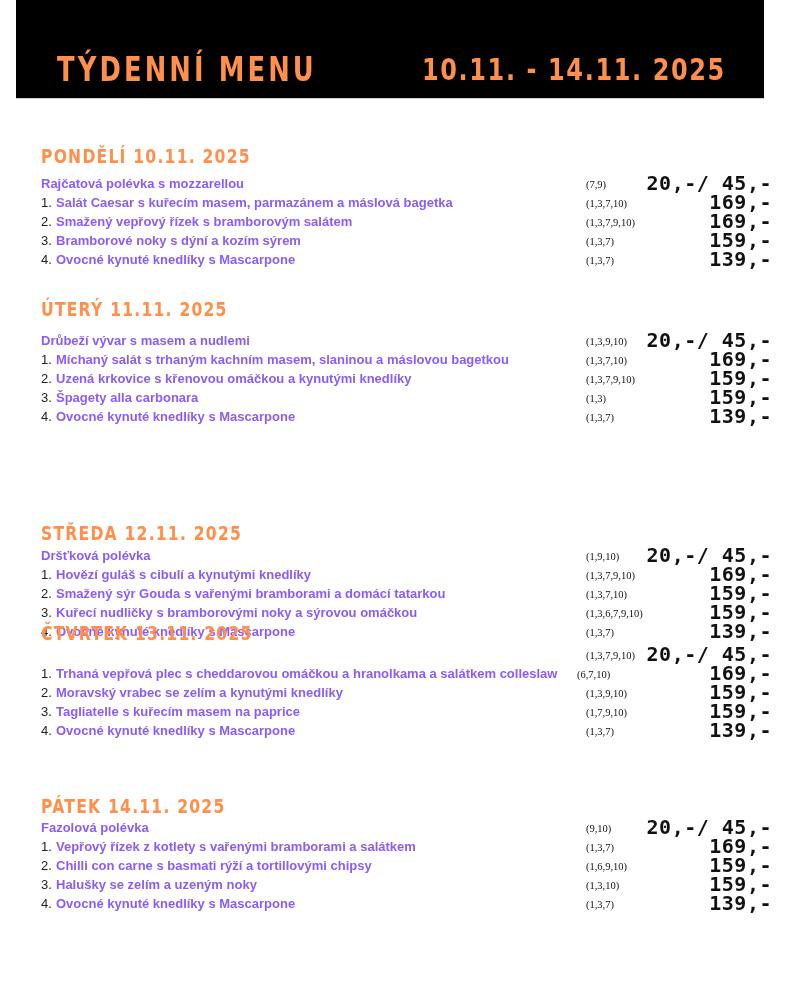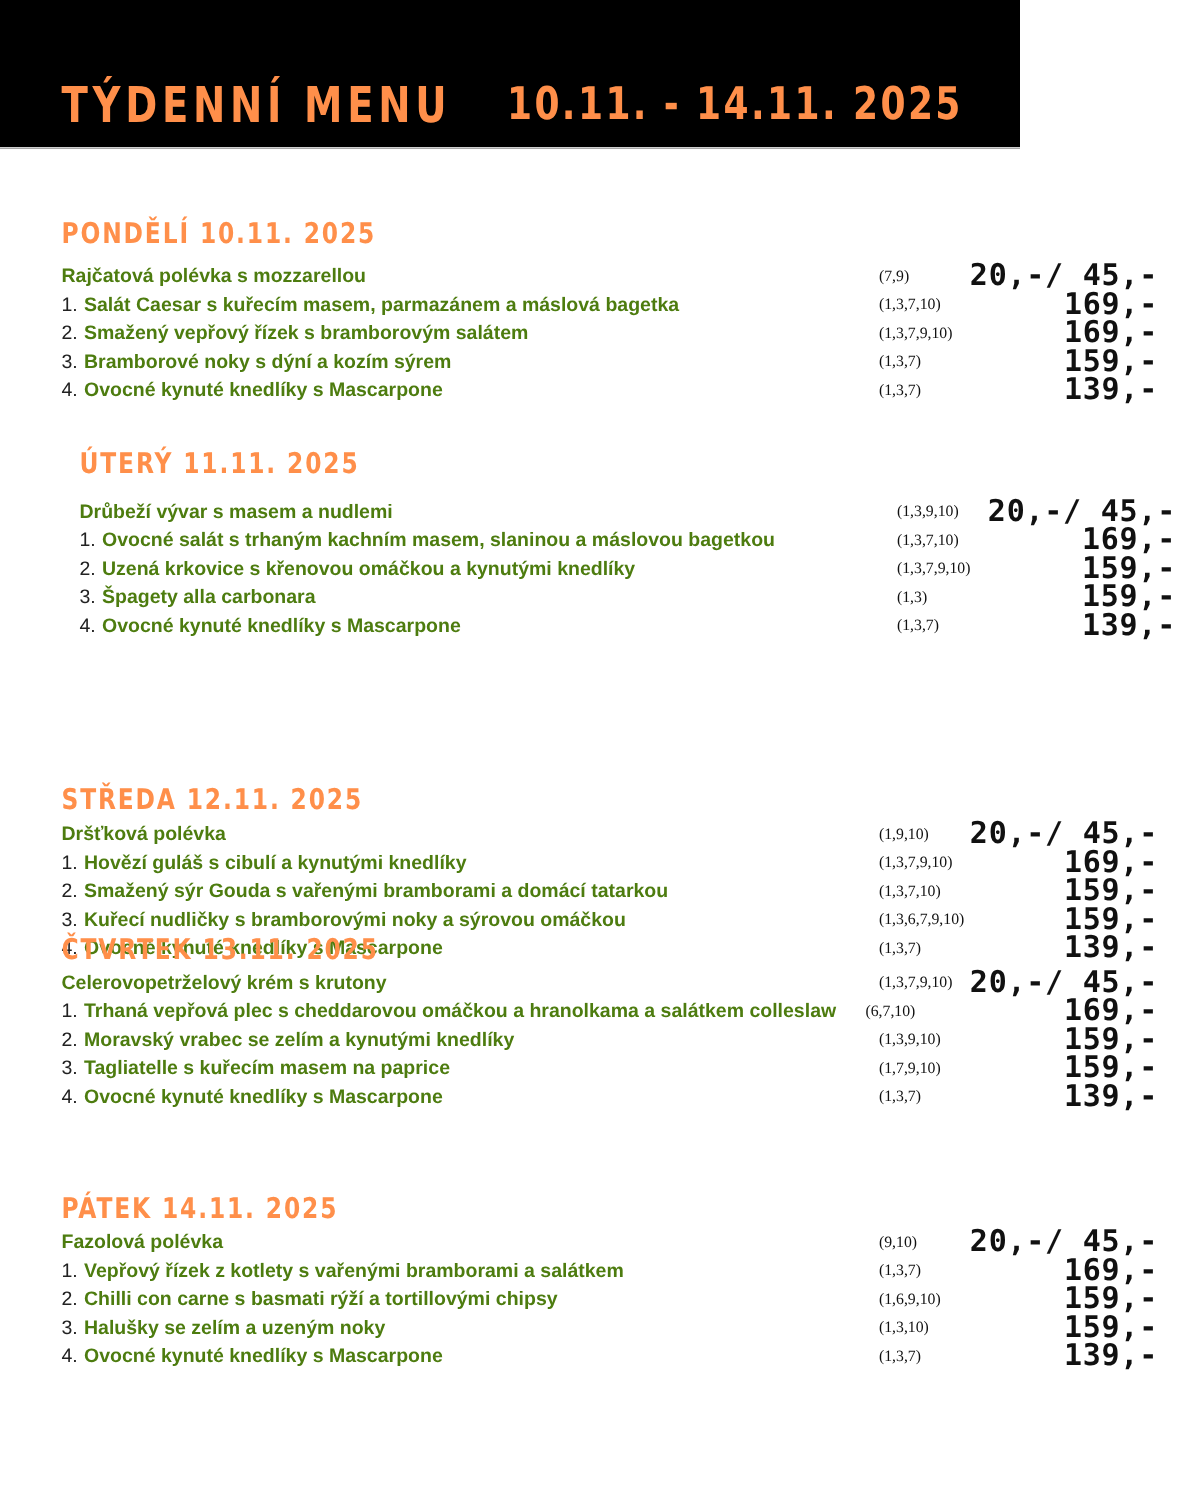--- a/index.html
+++ b/index.html
@@ -10,22 +10,22 @@
     body {
       width: 794px;
       height: 992px;
       position: relative;
       overflow: hidden;
       font-family: "Liberation Sans", sans-serif;
       color: #111111;
     }
     .header {
       position: absolute;
-      left: 0; top: 0;
-      width: 680px;
+      left: 16px; top: 0;
+      width: 748px;
       height: 98px;
       background: #000000;
       border-bottom: 1px solid #cfcfcf;
     }
     .header-title {
       position: absolute;
       left: 41px;
       top: 50px;
       font-family: "DejaVu Sans", sans-serif;
       font-weight: bold;
@@ -74,21 +74,21 @@
       white-space: nowrap;
     }
     .row .num {
       display: inline-block;
       width: 15px;
       font-weight: normal;
       color: #222;
     }
     .row .name {
       font-weight: bold;
-      color: #4d7c0f;
+      color: #8b5cf6;
     }
     .row .allergens {
       position: absolute;
       left: 545px;
       top: 1px;
       font-family: "Liberation Serif", serif;
       font-size: 10.5px;
       color: #111;
     }
     .row .price {
@@ -134,30 +134,30 @@
     <span class="allergens">(1,3,7)</span>
     <span class="price">159,-</span>
   </div>
   <div class="row">
     <span class="num">4.</span><span class="name">Ovocné kynuté knedlíky s Mascarpone</span>
     <span class="allergens">(1,3,7)</span>
     <span class="price">139,-</span>
   </div>
 </div>
 
-<div class="day" style="top:297px;margin-left:12px;">
+<div class="day" style="top:297px;">
   <div class="day-title">ÚTERÝ 11.11. 2025</div>
   <div style="height:10px"></div>
   <div class="row soup">
     <span class="name">Drůbeží vývar s masem a nudlemi</span>
     <span class="allergens">(1,3,9,10)</span>
     <span class="price">20,-/ 45,-</span>
   </div>
   <div class="row">
-    <span class="num">1.</span><span class="name">Ovocné salát s trhaným kachním masem, slaninou a máslovou bagetkou</span>
+    <span class="num">1.</span><span class="name">Míchaný salát s trhaným kachním masem, slaninou a máslovou bagetkou</span>
     <span class="allergens">(1,3,7,10)</span>
     <span class="price">169,-</span>
   </div>
   <div class="row">
     <span class="num">2.</span><span class="name">Uzená krkovice s křenovou omáčkou a kynutými knedlíky</span>
     <span class="allergens">(1,3,7,9,10)</span>
     <span class="price">159,-</span>
   </div>
   <div class="row">
     <span class="num">3.</span><span class="name">Špagety alla carbonara</span>
@@ -198,21 +198,20 @@
     <span class="num">4.</span><span class="name">Ovocné kynuté knedlíky s Mascarpone</span>
     <span class="allergens">(1,3,7)</span>
     <span class="price">139,-</span>
   </div>
 </div>
 
 <div class="day" style="top:621px;">
   <div class="day-title">ČTVRTEK 13.11. 2025</div>
   <div style="height:0px"></div>
   <div class="row soup">
-    <span class="name">Celerovopetrželový krém s krutony</span>
     <span class="allergens">(1,3,7,9,10)</span>
     <span class="price">20,-/ 45,-</span>
   </div>
   <div class="row">
     <span class="num">1.</span><span class="name">Trhaná vepřová plec s cheddarovou omáčkou a hranolkama a salátkem colleslaw</span>
     <span class="allergens" style="left:536px">(6,7,10)</span>
     <span class="price">169,-</span>
   </div>
   <div class="row">
     <span class="num">2.</span><span class="name">Moravský vrabec se zelím a kynutými knedlíky</span>

